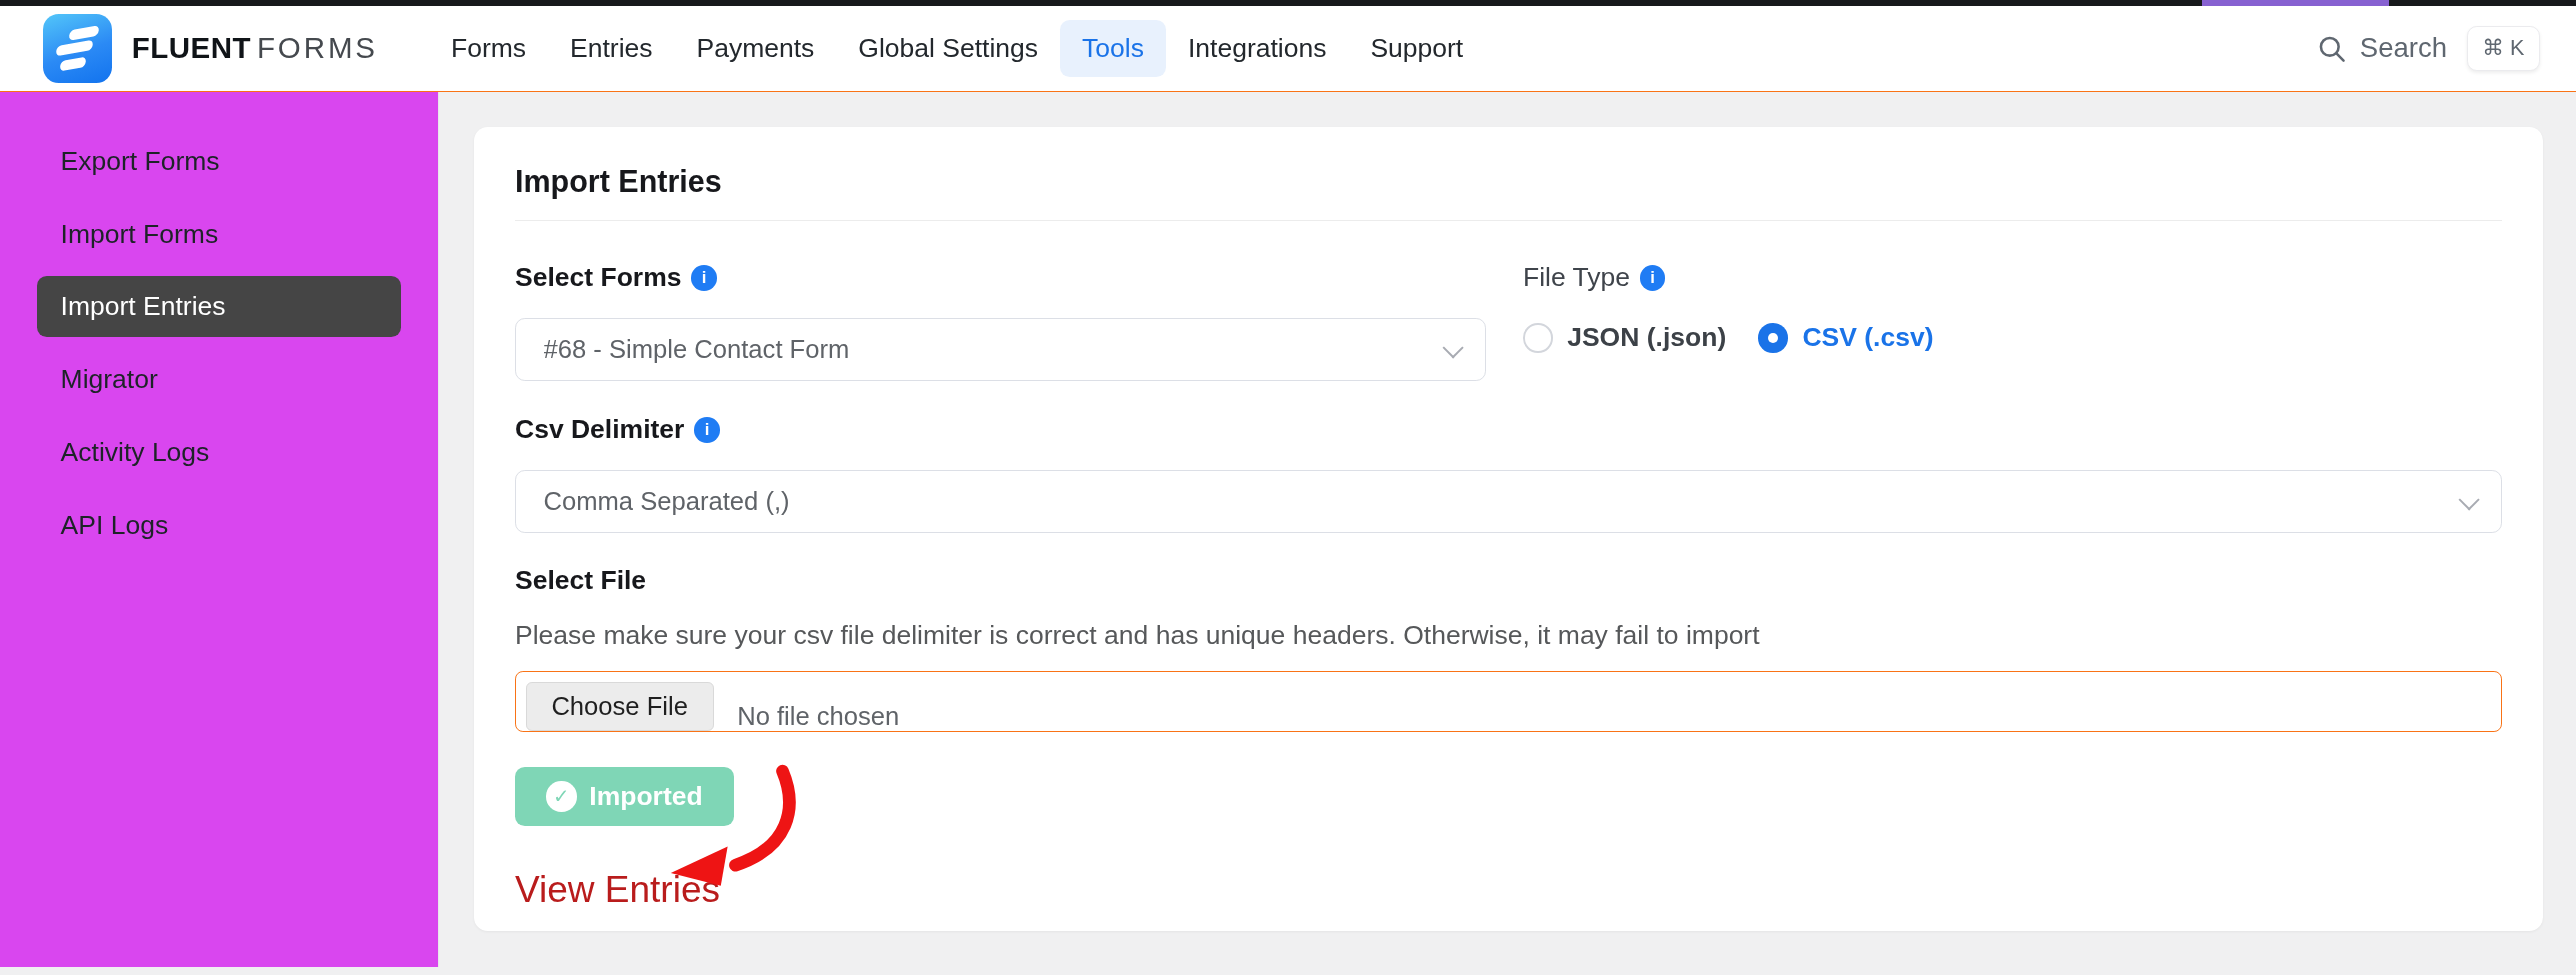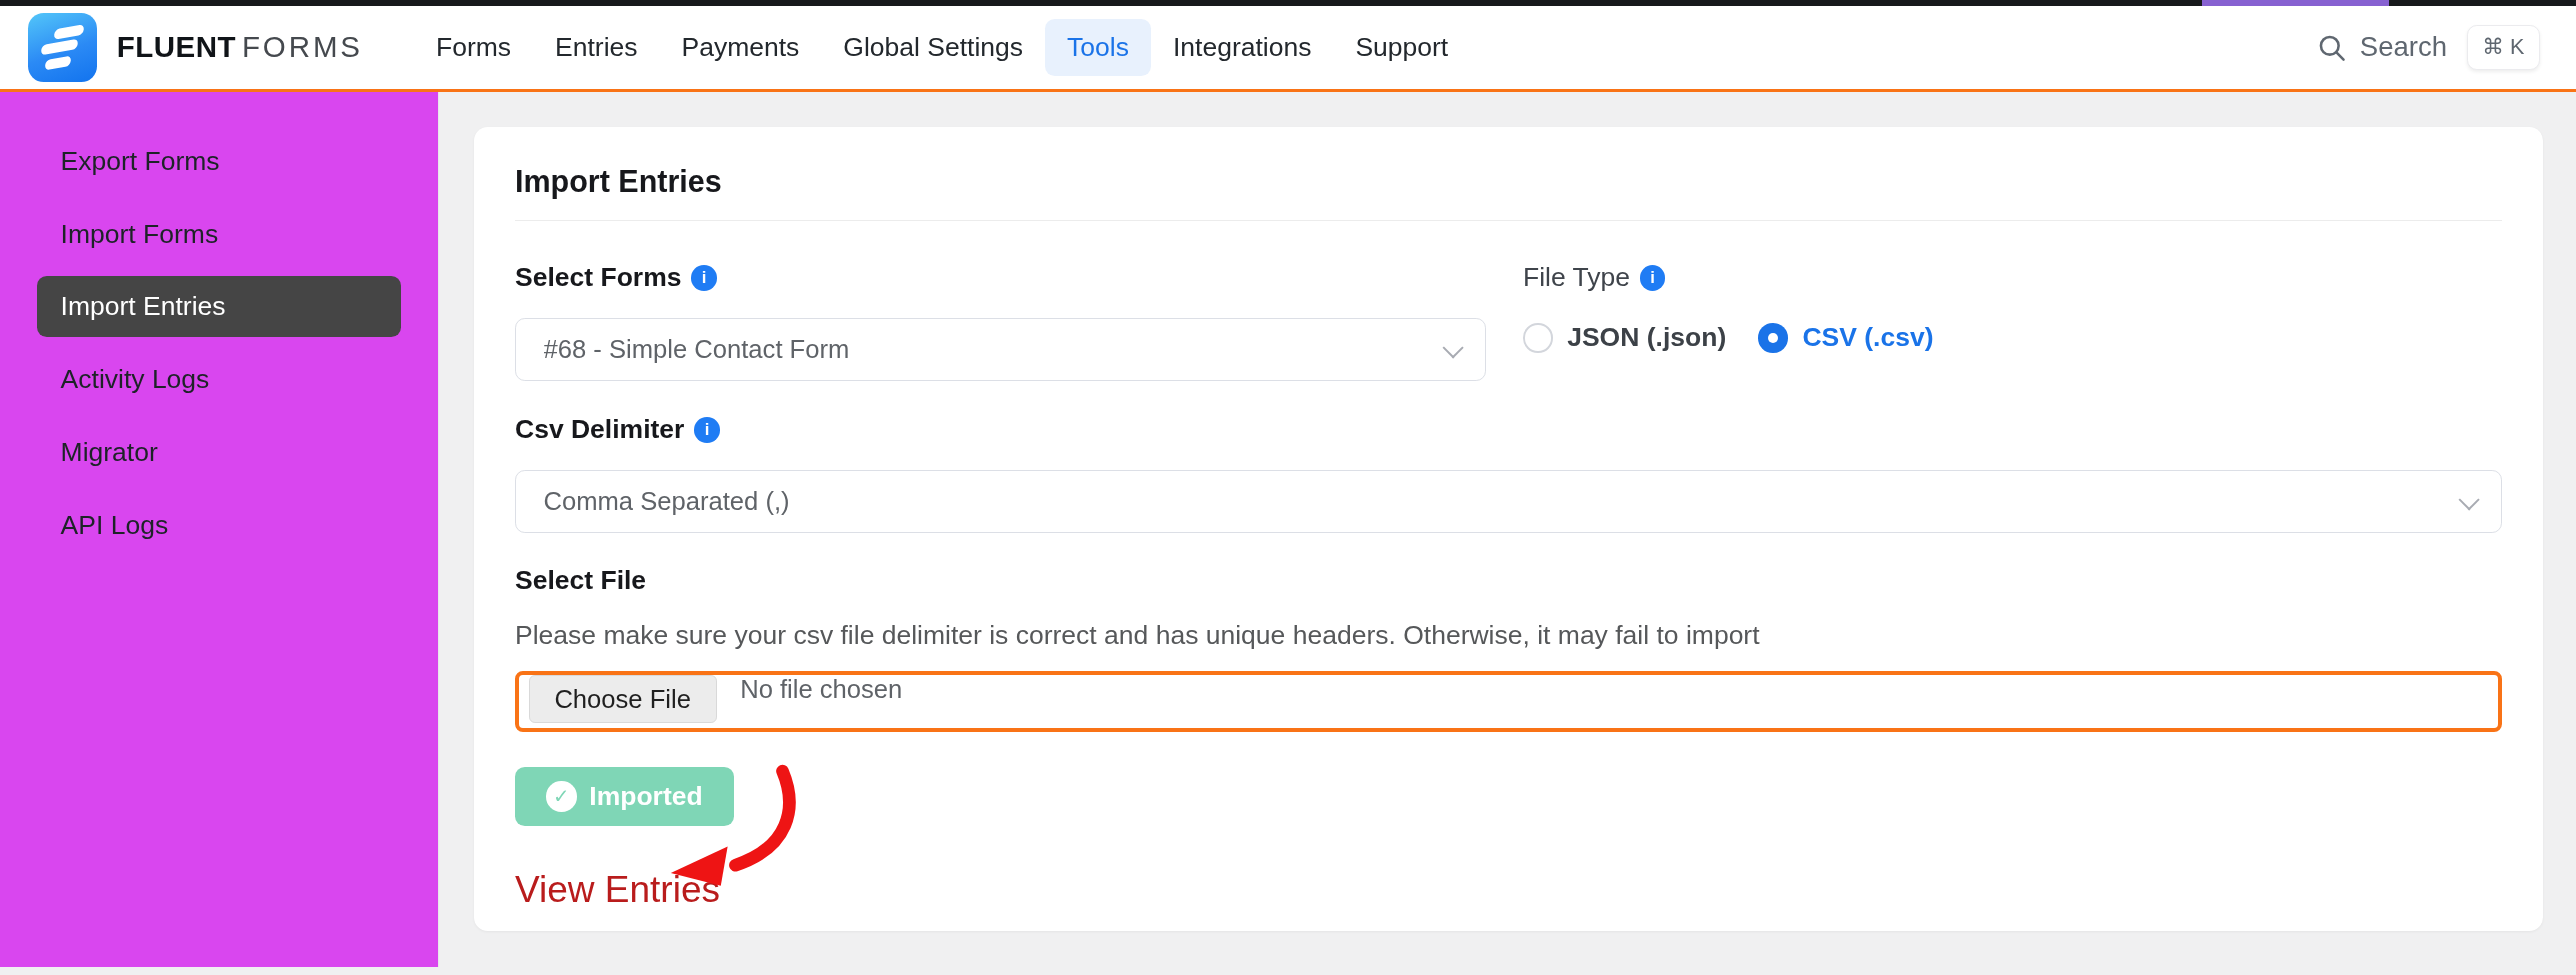--- a/index.html
+++ b/index.html
@@ -9,22 +9,22 @@
     background: #f0f0f1;
     color: #1d2327;
   }
 
   
   .top-strip { position: relative; height: 5.9px; background: #17191c; }
   .top-strip .accent { position: absolute; left: 2202px; top: 0; width: 187px; height: 5.9px; background: #8761d1; }
 
   
   .header {
-    height: 86px; background: #ffffff; border-bottom: 3px solid #f97316;
-    display: flex; align-items: center; padding: 0 36px 0 28px;
+    height: 86px; background: #ffffff; border-bottom: 1px solid #f97316;
+    display: flex; align-items: center; padding: 0 36px 0 43px;
   }
   .logo-wrap { display: flex; align-items: center; }
   .logo-mark {
     width: 69px; height: 69px; border-radius: 15.7px;
     background: linear-gradient(160deg, #53c6f9 0%, #2b8af5 55%, #1273ee 100%);
     display: flex; flex-direction: column; justify-content: center; gap: 5.9px;
     transform: none; overflow: hidden;
   }
   .logo-mark i { display: block; height: 9.8px; border-radius: 4.9px; background: #ffffff; transform: rotate(-10deg) skewX(-16deg); }
   .logo-mark i:nth-child(1) { width: 29.5px; margin-left: 25.6px; }
@@ -107,22 +107,22 @@
   }
   .radio-label { font-size: 26.5px; font-weight: 600; color: #3c4147; }
   .radio-option.selected .radio-label { color: #1a73e8; }
 
   .section { margin-top: 33px; }
   .section.tight { margin-top: 32px; }
 
   .help-text { margin-top: 23.6px; font-size: 26.5px; color: #56585a; }
 
   .file-box {
-    margin-top: 19.7px; height: 61px; border: 4px solid #f97316; border-radius: 7.9px;
-    display: flex; align-items: flex-start; padding: 0 9.8px; background: #fff;
+    margin-top: 19.7px; height: 61px; border: 1px solid #f97316; border-radius: 7.9px;
+    display: flex; align-items: flex-end; padding: 0 9.8px; background: #fff;
   }
   .choose-file-btn {
     background: #ececec; border: 1px solid #d9d9d9; border-radius: 5.9px;
     font-size: 25.6px; color: #1f1f1f; padding: 8.8px 24.6px; cursor: pointer;
     font-family: "Liberation Sans", "DejaVu Sans", sans-serif;
   }
   .file-status { margin-left: 23.6px; font-size: 25.6px; color: #5f6368; }
 
   .imported-btn {
     margin-top: 35px; display: inline-flex; align-items: center; gap: 12.8px;
@@ -180,22 +180,22 @@
     <span class="shortcut-badge">⌘ K</span>
   </div>
 </div>
 
 <div class="page-body">
 
   <div class="sidebar">
     <div class="side-item">Export Forms</div>
     <div class="side-item">Import Forms</div>
     <div class="side-item active">Import Entries</div>
+    <div class="side-item">Migrator</div>
     <div class="side-item">Activity Logs</div>
-    <div class="side-item">Migrator</div>
     <div class="side-item">API Logs</div>
   </div>
 
   <div class="content">
     <div class="card">
 
       <div class="card-title">Import Entries</div>
       <hr class="card-divider">
 
       <div class="row-two-col">

